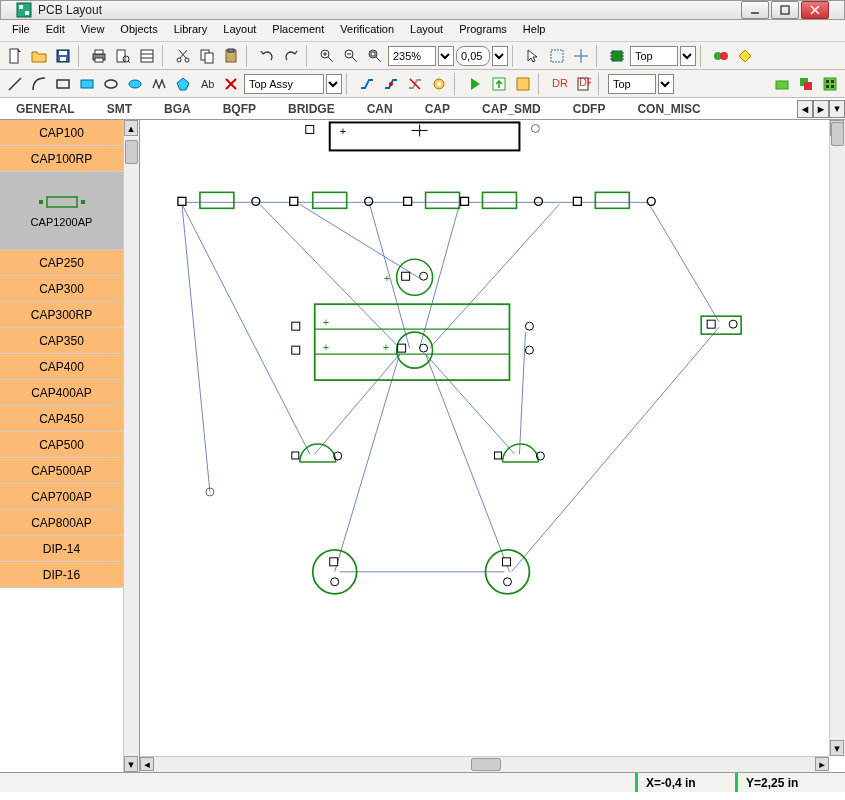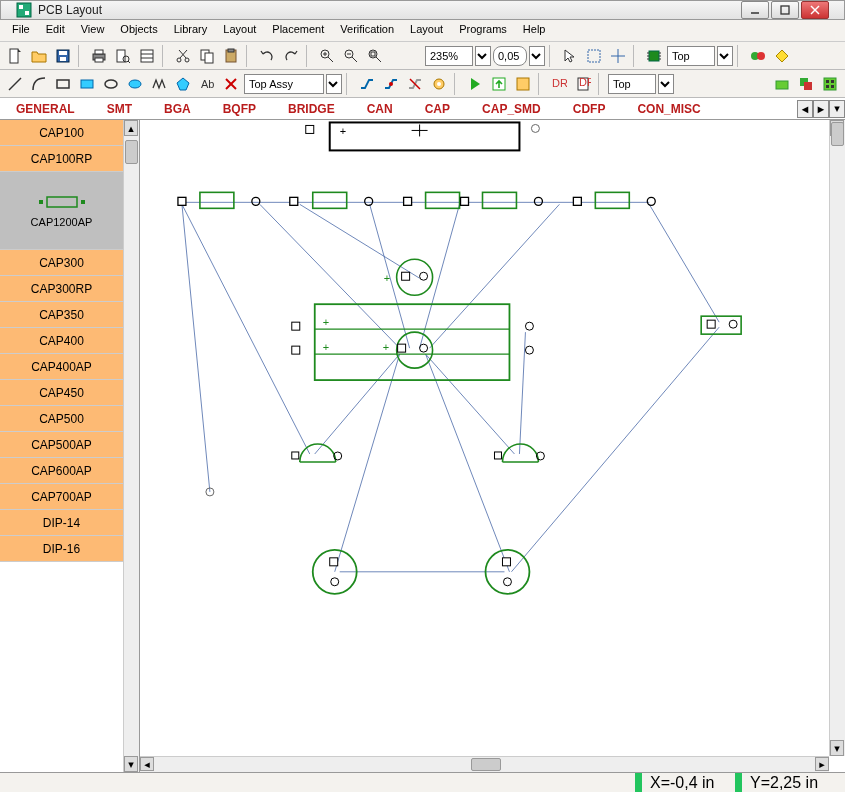--- a/index.html
+++ b/index.html
@@ -19,21 +19,21 @@
 
   
   .toolbar { height: 28px; background: #f4f2ee; border-bottom:1px solid #bbb; display:flex; align-items:center; padding:0 4px; gap:2px; }
   .tb-sep { width:6px; height:22px; border-left:1px solid #bbb; margin:0 2px; }
   .tb-btn { width:22px; height:22px; border:1px solid transparent; display:flex; align-items:center; justify-content:center; cursor:pointer; border-radius:2px; }
   .tb-input { height:20px; border:1px solid #888; background:#fff; padding:0 4px; font-size:11px;}
   .tb-select { height:20px; border:1px solid #888; background:#fff; font-size:11px; padding:0 2px;}
 
   
   .catbar { height:22px; background:#fff; border-bottom:1px solid #999; display:flex; align-items:center; overflow:hidden;}
-  .cat-item { padding:4px 16px; color:#b91c1c; font-weight:bold; font-size:12px; cursor:pointer; white-space:nowrap;}
+  .cat-item { padding:4px 16px; color:#404040; font-weight:bold; font-size:12px; cursor:pointer; white-space:nowrap;}
   .cat-arrows { margin-left:auto; display:flex; }
   .cat-arrow { width:16px; height:18px; border:1px solid #888; background:#eee; display:flex; align-items:center; justify-content:center; cursor:pointer;}
 
   
   .main { display:flex; height: calc(800px - 28px - 22px - 28px - 28px - 22px - 20px); }
 
   
   .sidebar { width:140px; border-right:1px solid #999; display:flex; background:#fff; }
   .sidebar-list { flex:1; overflow:hidden;}
   .side-item { height:26px; border-bottom:1px solid #ccc; display:flex; align-items:center; justify-content:center; font-size:12px; cursor:pointer; background:#fdba74;}
@@ -50,21 +50,21 @@
   .canvas { position:absolute; inset:0 16px 16px 0; background:#fff; }
   .dots { position:absolute; inset:0; background-image: radial-gradient(#555 0.6px, transparent 0.6px); background-size: 14px 14px; background-position: 6px 6px; opacity:0.5;}
   .canvas svg { position:absolute; inset:0; width:100%; height:100%; }
   .hscroll { position:absolute; bottom:0; left:0; right:16px; height:16px; background:#eee; border-top:1px solid #ccc;}
   .hscroll .thumb { position:absolute; left:48%; top:1px; width:30px; bottom:1px; background:#ccc; border:1px solid #999; border-radius:2px;}
   .vscroll { position:absolute; top:0; right:0; bottom:16px; width:16px; background:#eee; border-left:1px solid #ccc;}
   .vscroll .thumb { position:absolute; top:2px; left:1px; right:1px; height:24px; background:#ccc; border:1px solid #999; border-radius:2px;}
 
   
   .status { height:20px; background:#f4f2ee; border-top:1px solid #999; display:flex; }
-  .status-cell { border-left:7px solid #22c55e; padding:2px 8px; display:flex; align-items:center; font-size:16px;}
+  .status-cell { border-left:3px solid #22c55e; padding:2px 8px; display:flex; align-items:center; font-size:12px;font-weight:bold;}
 
   
   .ic { width:16px; height:16px; }
 </style>
 </head>
 <body>
 
 <div class="titlebar">
   <span class="icon">
     <svg viewBox="0 0 16 16">
@@ -195,21 +195,21 @@
         <line x1="4" y1="6" x2="8" y2="6" stroke="#333"></line>
       </svg>
     </div>
   <div class="tb-btn">
       <svg class="ic" viewBox="0 0 16 16">
         <circle cx="6" cy="6" r="4" fill="none" stroke="#333"></circle>
         <line x1="9" y1="9" x2="14" y2="14" stroke="#333"></line>
         <rect x="4" y="4" width="4" height="4" fill="none" stroke="#333"></rect>
       </svg>
     </div>
-  <input class="tb-input" style="width: 48px; margin-left: 37px;" value="235%">
+  <input class="tb-input" style="width: 48px;" value="235%">
   <select class="tb-select" style="width:16px"></select>
   <input class="tb-input" style="width: 34px; border-radius: 8px;" value="0,05 in">
   <select class="tb-select" style="width:16px"></select>
   <span class="tb-sep"></span>
   <div class="tb-btn">
       <svg class="ic" viewBox="0 0 16 16">
         <path d="M3 2 L3 13 L6 10 L8 14 L10 13 L8 9 L12 9 Z" fill="#fff" stroke="#333"></path>
       </svg>
     </div>
   <div class="tb-btn">
@@ -408,30 +408,31 @@
       <div class="side-item">CAP100</div>
       <div class="side-item">CAP100RP</div>
       <div class="side-item selected tall">
         <svg width="50" height="16">
             <rect x="10" y="3" width="30" height="10" fill="none" stroke="#1e8a1e" stroke-width="1.5"></rect>
             <rect x="2" y="6" width="4" height="4" fill="#1e8a1e"></rect>
             <rect x="44" y="6" width="4" height="4" fill="#1e8a1e"></rect>
           </svg>
         <span>CAP1200AP</span>
       </div>
+      <div class="side-item">CAP250</div>
       <div class="side-item">CAP300</div>
       <div class="side-item">CAP300RP</div>
       <div class="side-item">CAP350</div>
       <div class="side-item">CAP400</div>
       <div class="side-item">CAP400AP</div>
       <div class="side-item">CAP450</div>
       <div class="side-item">CAP500</div>
       <div class="side-item">CAP500AP</div>
-      <div class="side-item">CAP600AP</div>
       <div class="side-item">CAP700AP</div>
+      <div class="side-item">CAP800AP</div>
       <div class="side-item">DIP-14</div>
       <div class="side-item">DIP-16</div>
     </div>
     <div class="sidebar-scroll">
       <div class="scroll-arrow">▴</div>
       <div class="thumb"></div>
       <div class="scroll-arrow">▾</div>
     </div>
   </div>
 

